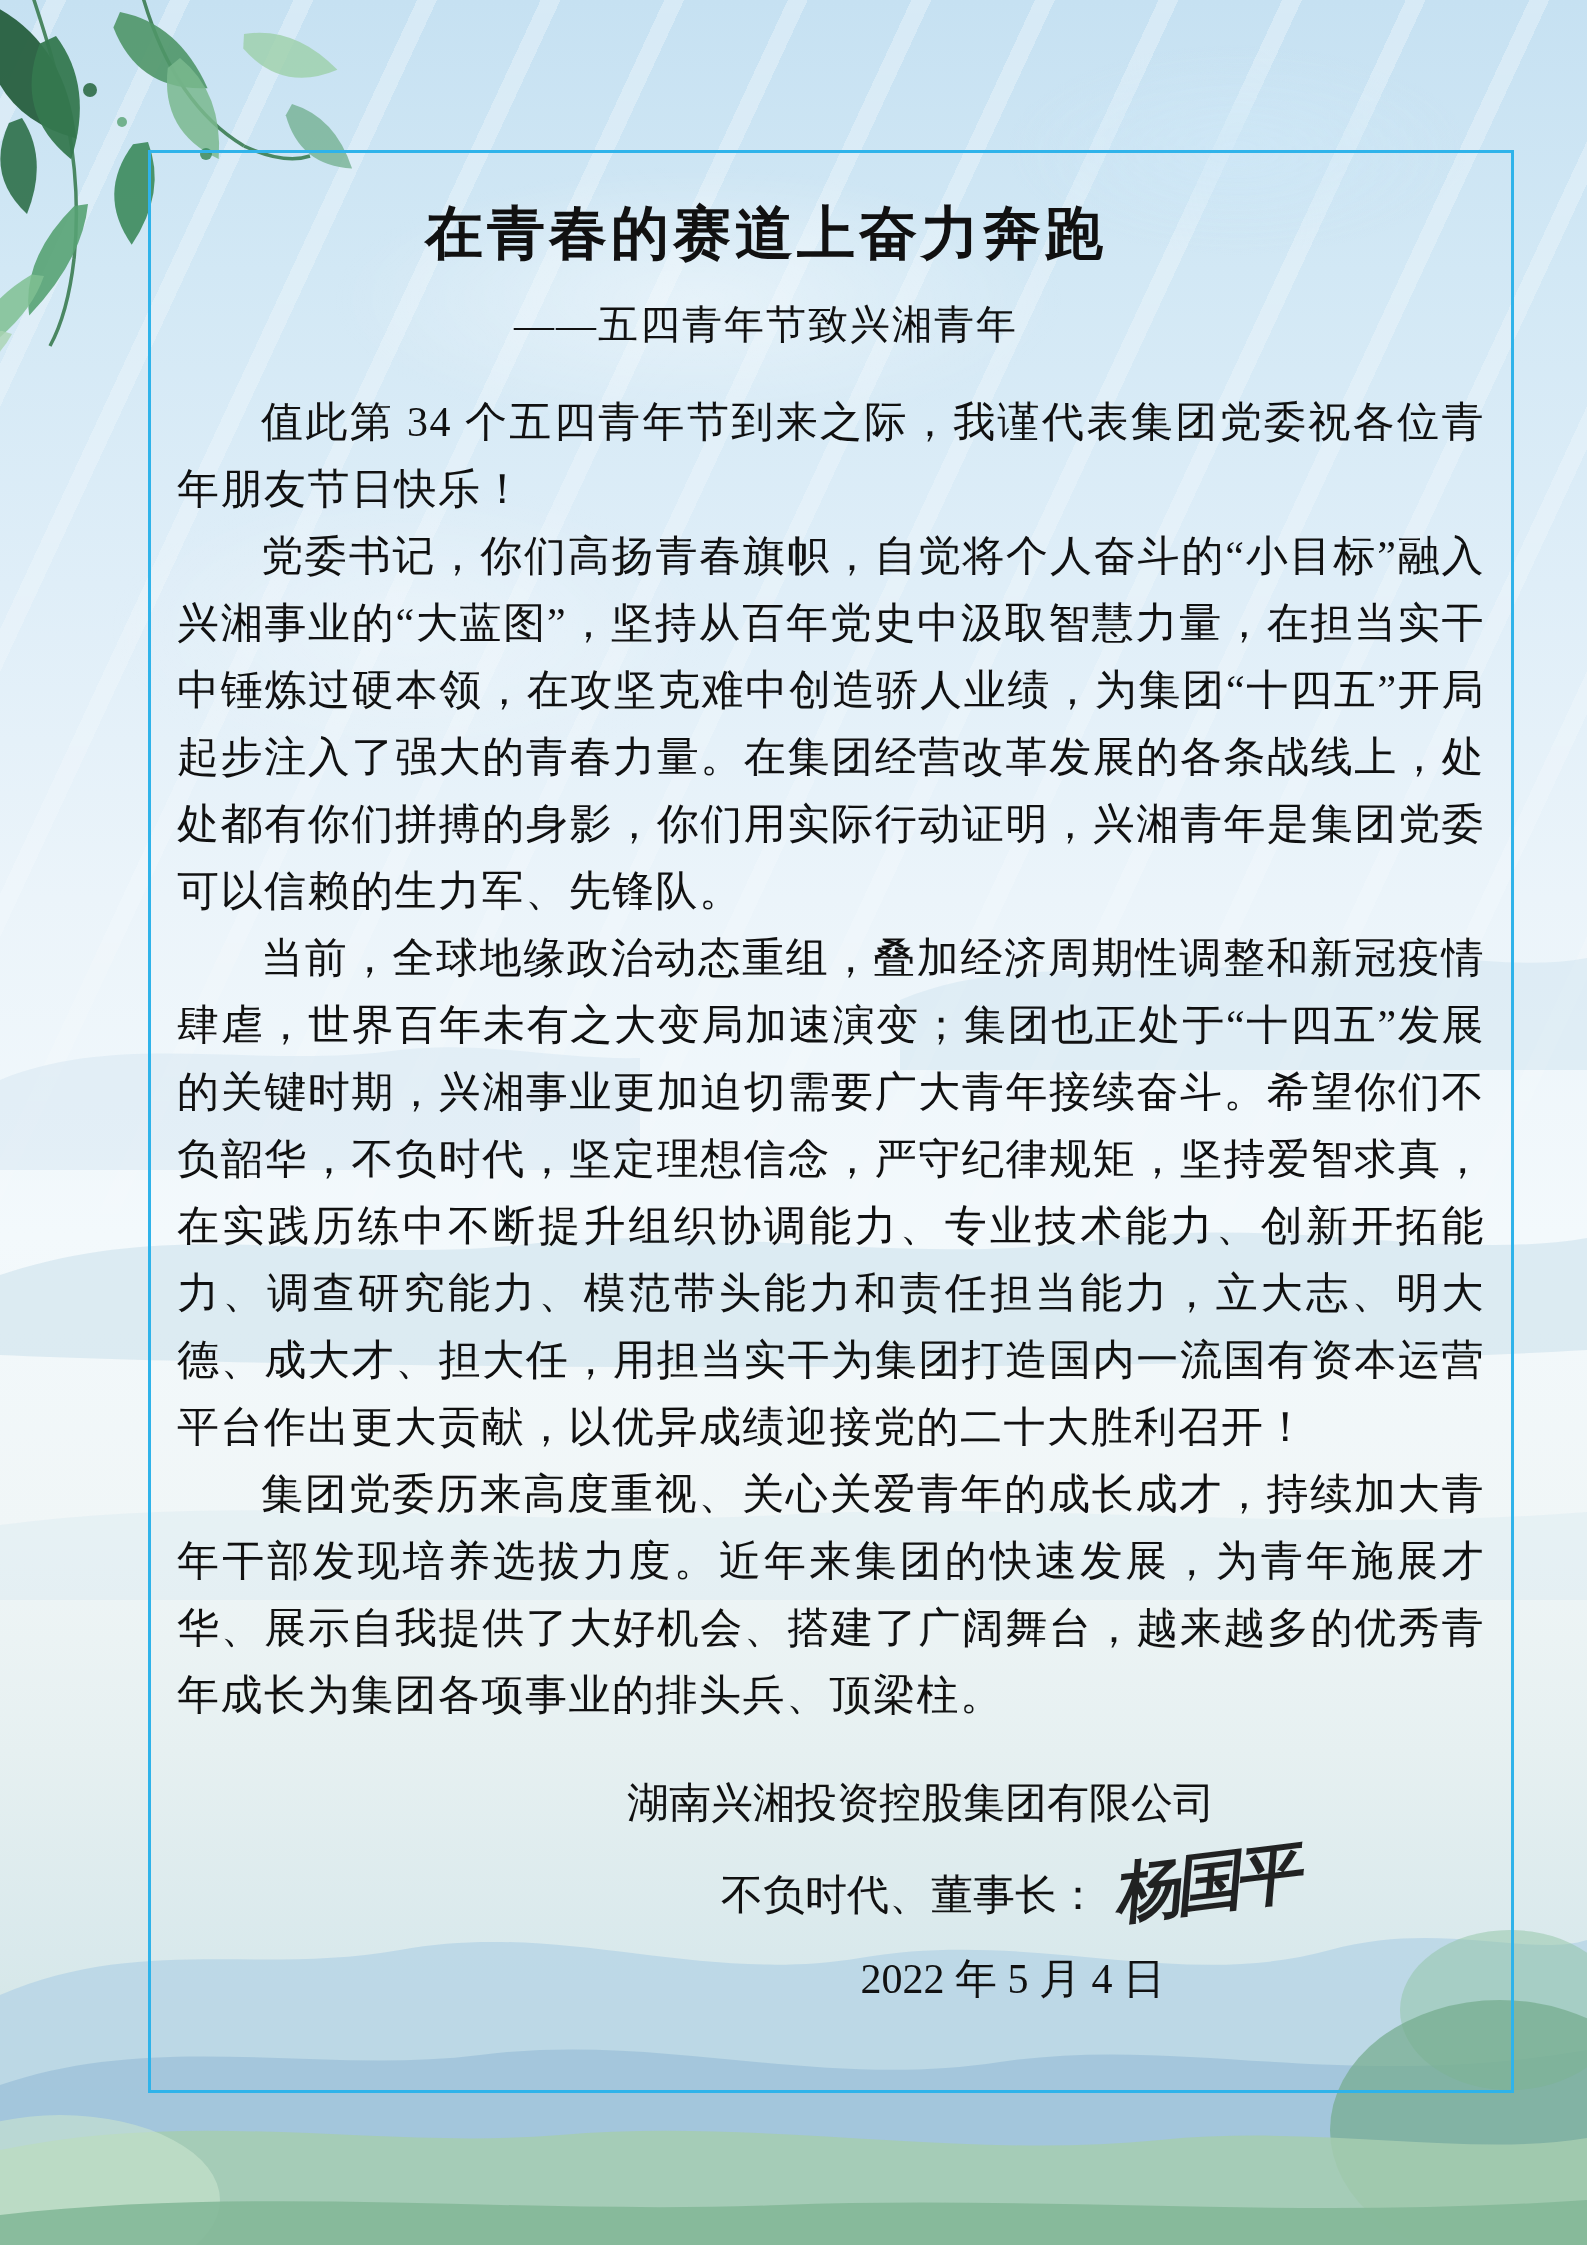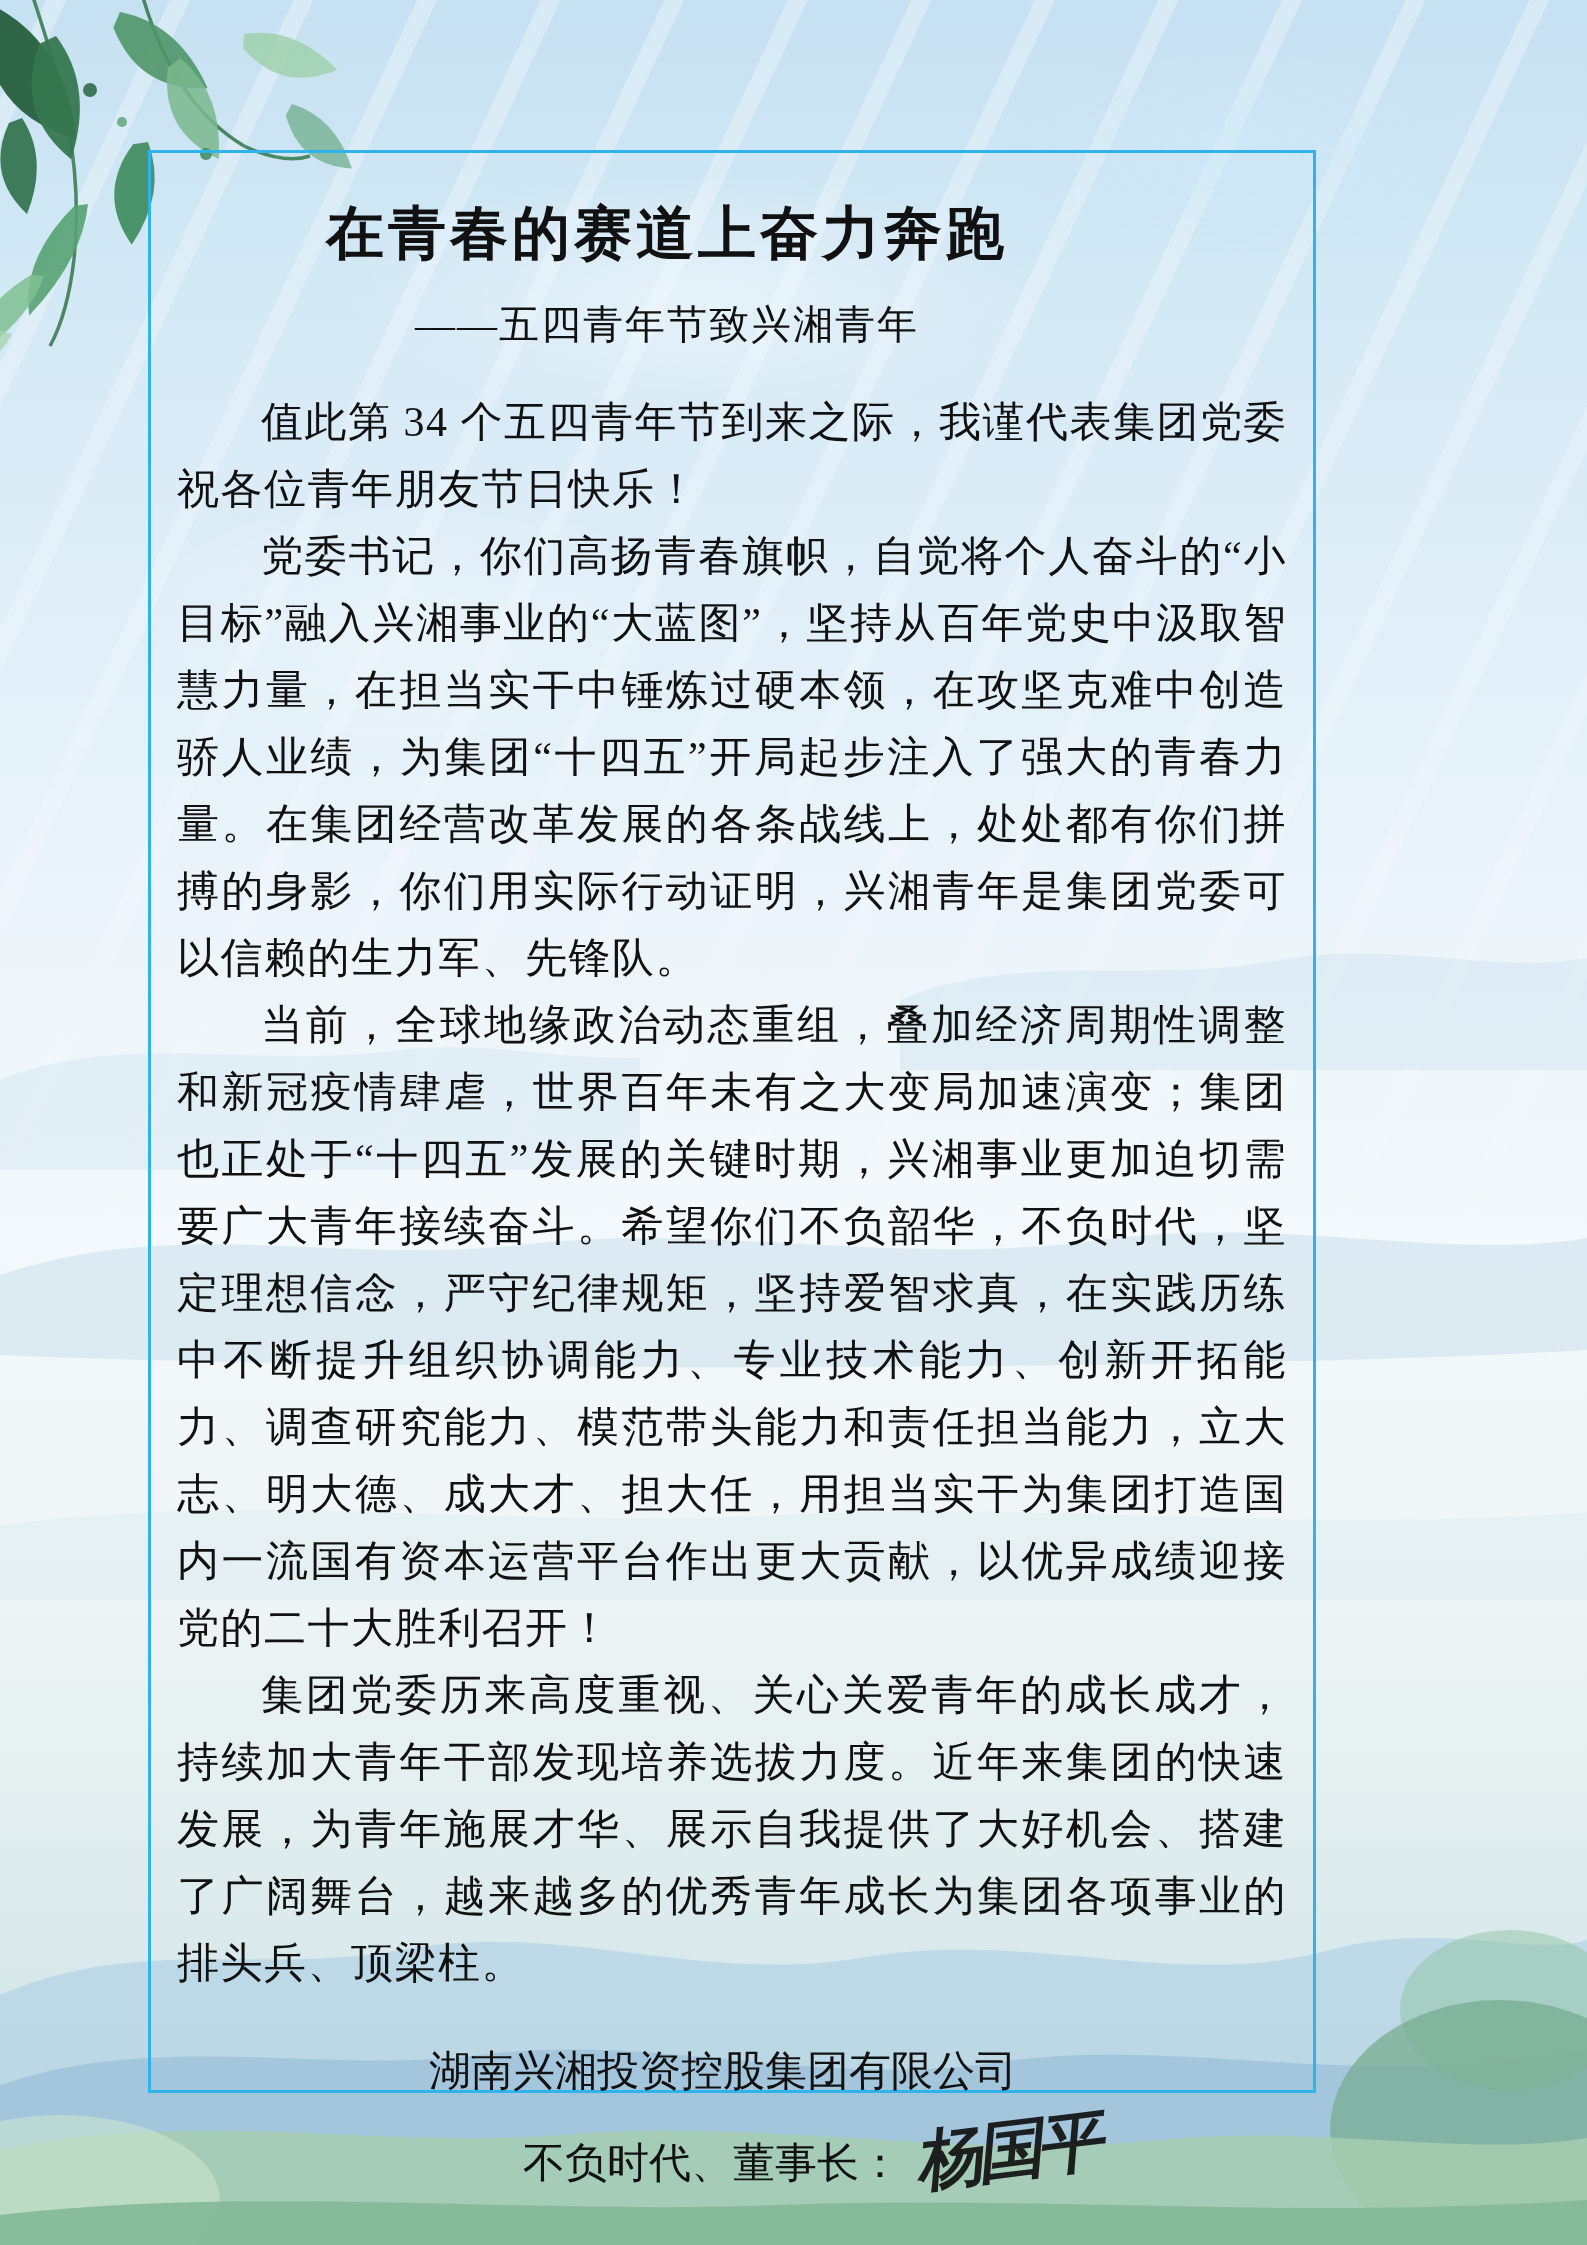--- a/index.html
+++ b/index.html
@@ -23,21 +23,21 @@
       radial-gradient(330px 150px at 78% 10%, rgba(207,232,247,.65), rgba(207,232,247,0) 70%),
       repeating-linear-gradient(115deg,
         rgba(255,255,255,0) 0 42px, rgba(255,255,255,.30) 42px 60px,
         rgba(255,255,255,0) 60px 112px);
     -webkit-mask-image:linear-gradient(180deg,#000 0%,rgba(0,0,0,.6) 60%,transparent 95%);
     mask-image:linear-gradient(180deg,#000 0%,rgba(0,0,0,.6) 60%,transparent 95%);
   }
   .bg-svg{position:absolute;inset:0;width:100%;height:100%;}
   .leaves{position:absolute;left:-8px;top:-6px;width:430px;height:440px;}
   .frame{
-    position:absolute;left:148px;top:150px;width:1168px;height:1943px;
+    position:absolute;left:148px;top:150px;width:1366px;height:1943px;
     border:3px solid #2fb3ea;box-sizing:border-box;
     padding:52px 26px 0 26px;
   }
   .heading{text-align:center;padding-right:130px;}
   .title{
     font-size:58px;font-weight:800;line-height:58px;letter-spacing:4px;
     margin:0 0 42px 0;
   }
   .subtitle{
     font-size:40px;font-weight:400;line-height:40px;letter-spacing:2px;
@@ -121,14 +121,15 @@
     <p>当前，全球地缘政治动态重组，叠加经济周期性调整和新冠疫情肆虐，世界百年未有之大变局加速演变；集团也正处于“十四五”发展的关键时期，兴湘事业更加迫切需要广大青年接续奋斗。希望你们不负韶华，不负时代，坚定理想信念，严守纪律规矩，坚持爱智求真，在实践历练中不断提升组织协调能力、专业技术能力、创新开拓能力、调查研究能力、模范带头能力和责任担当能力，立大志、明大德、成大才、担大任，用担当实干为集团打造国内一流国有资本运营平台作出更大贡献，以优异成绩迎接党的二十大胜利召开！</p>
     <p>集团党委历来高度重视、关心关爱青年的成长成才，持续加大青年干部发现培养选拔力度。近年来集团的快速发展，为青年施展才华、展示自我提供了大好机会、搭建了广阔舞台，越来越多的优秀青年成长为集团各项事业的排头兵、顶梁柱。</p>
   </div>
 
   <div class="sig-block">
     <div class="sig-company">湖南兴湘投资控股集团有限公司</div>
     <div class="sig-line2">
       <span>不负时代、董事长：</span>
       <span class="sig-name">杨国平</span>
     </div>
+    <div class="sig-date">2022 年 5 月 4 日</div>
   </div>
 </div>
 
 </body></html>

